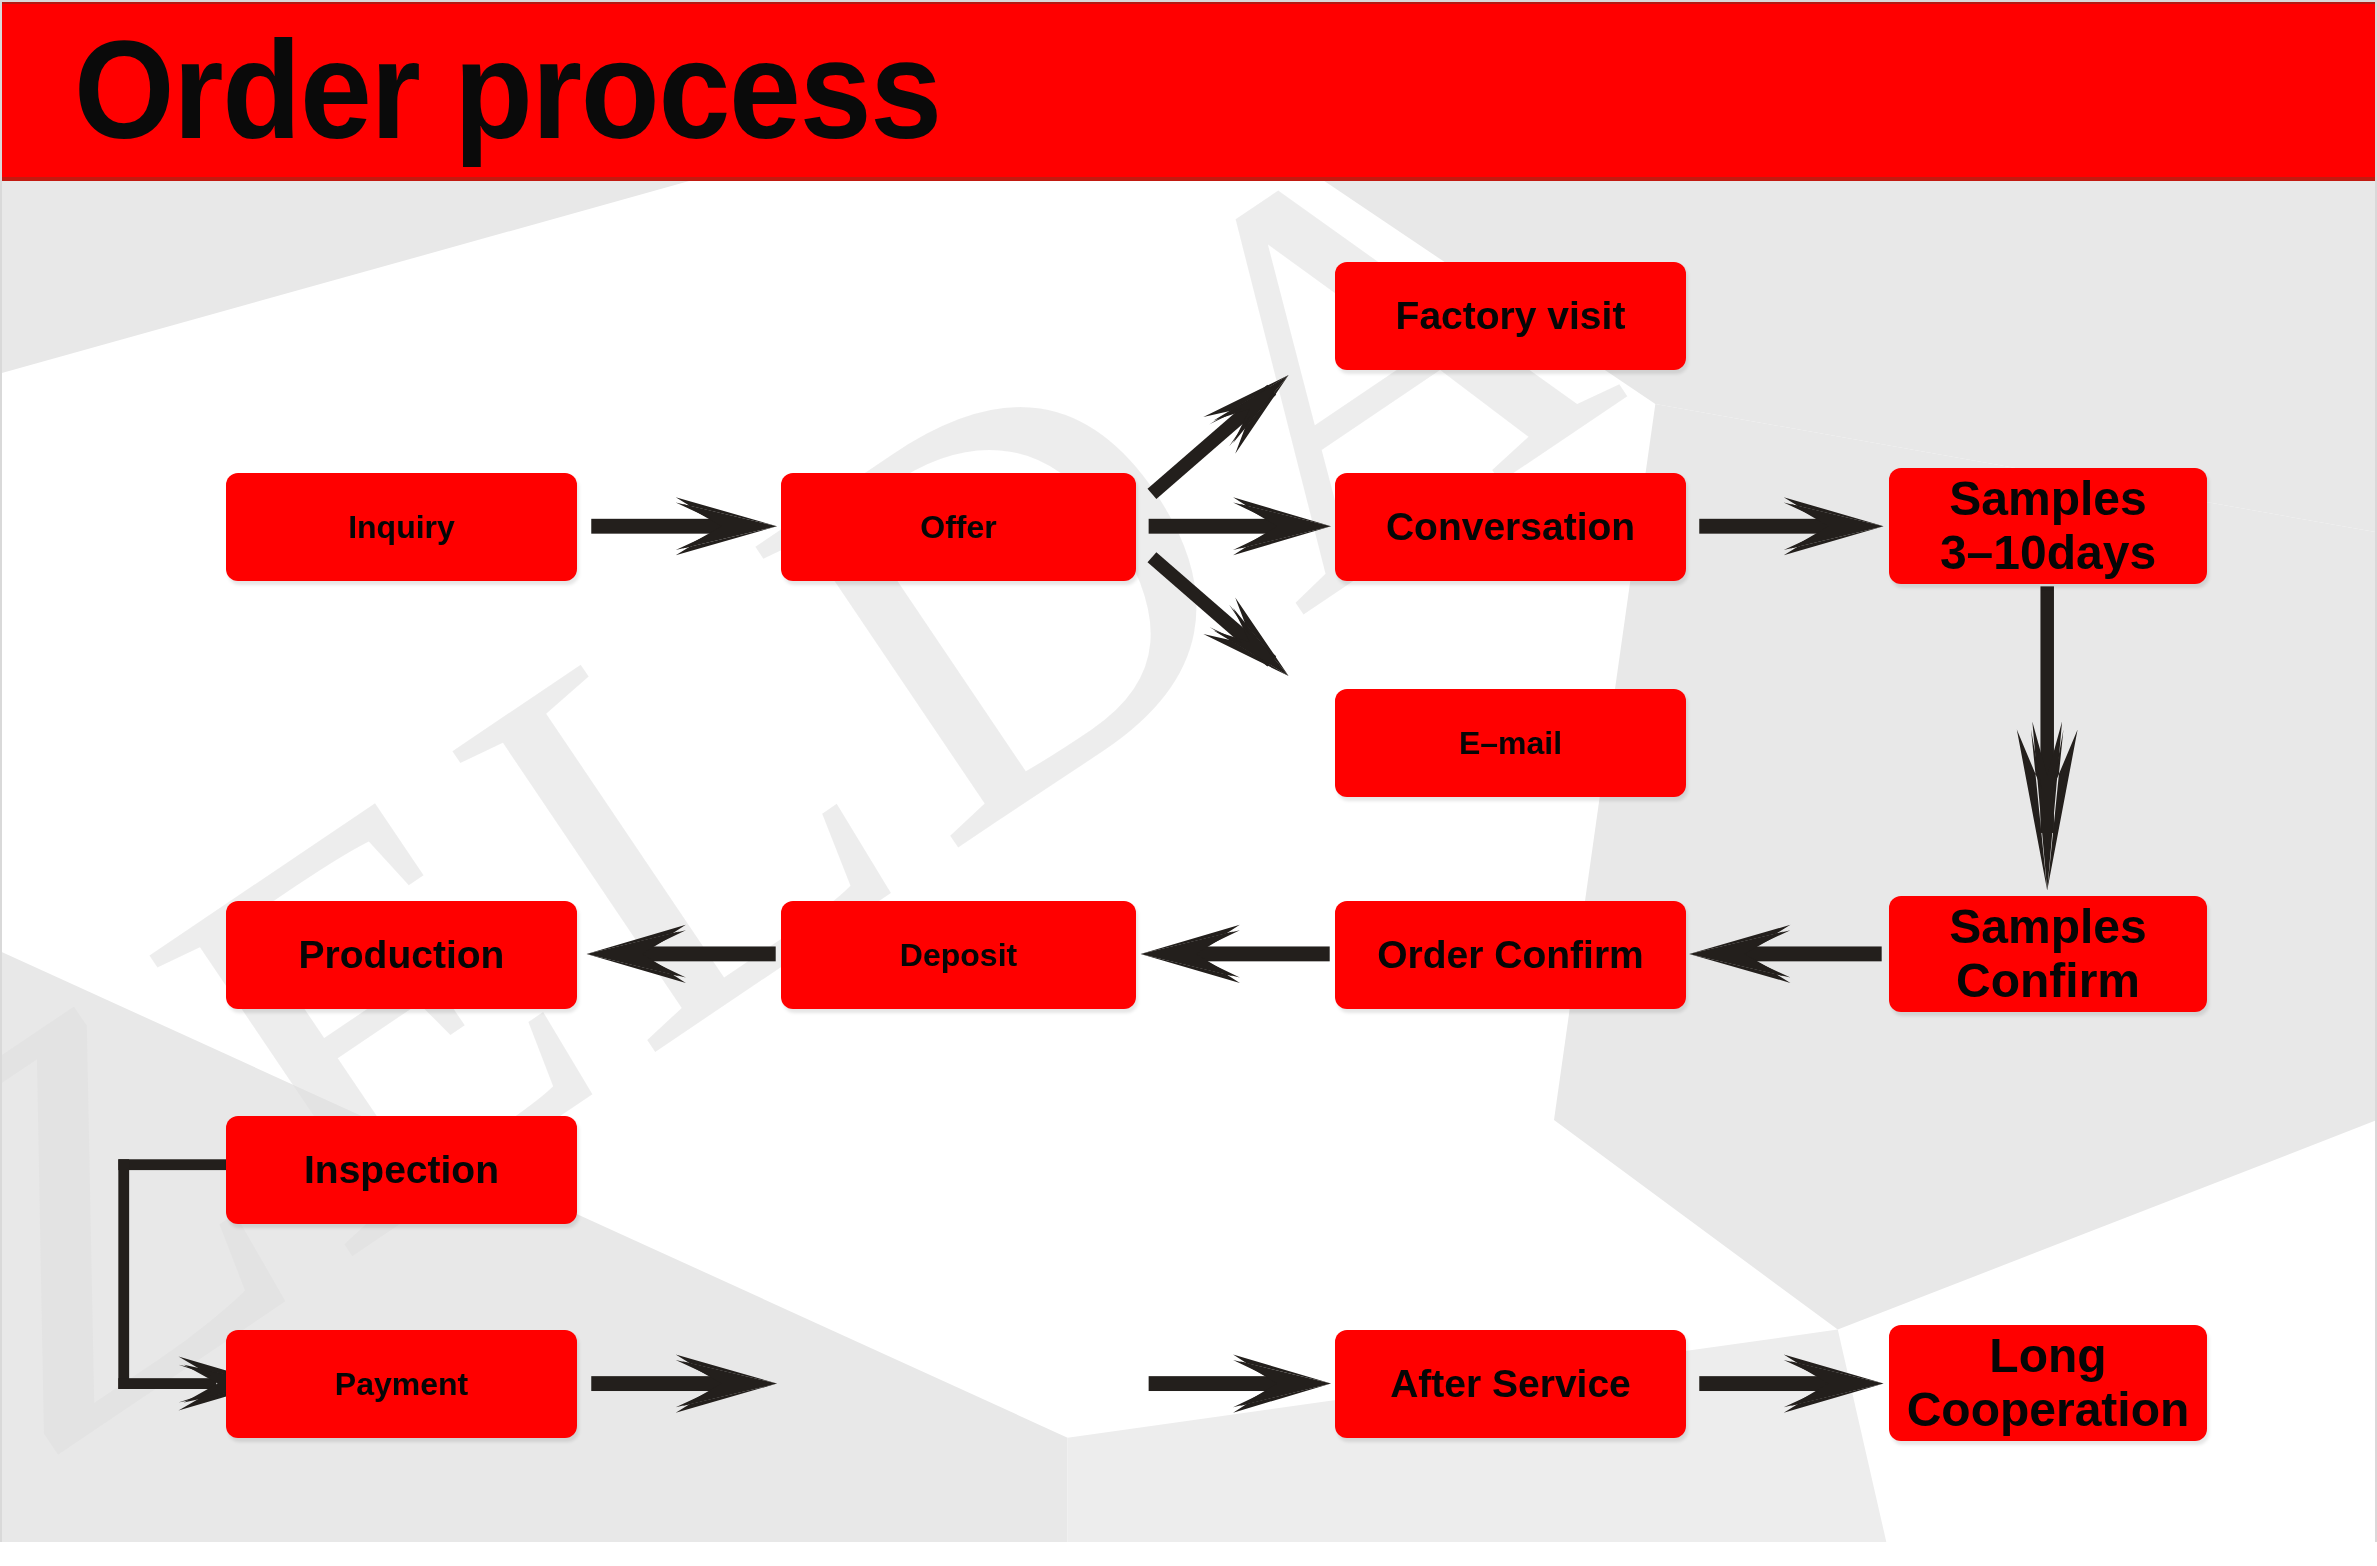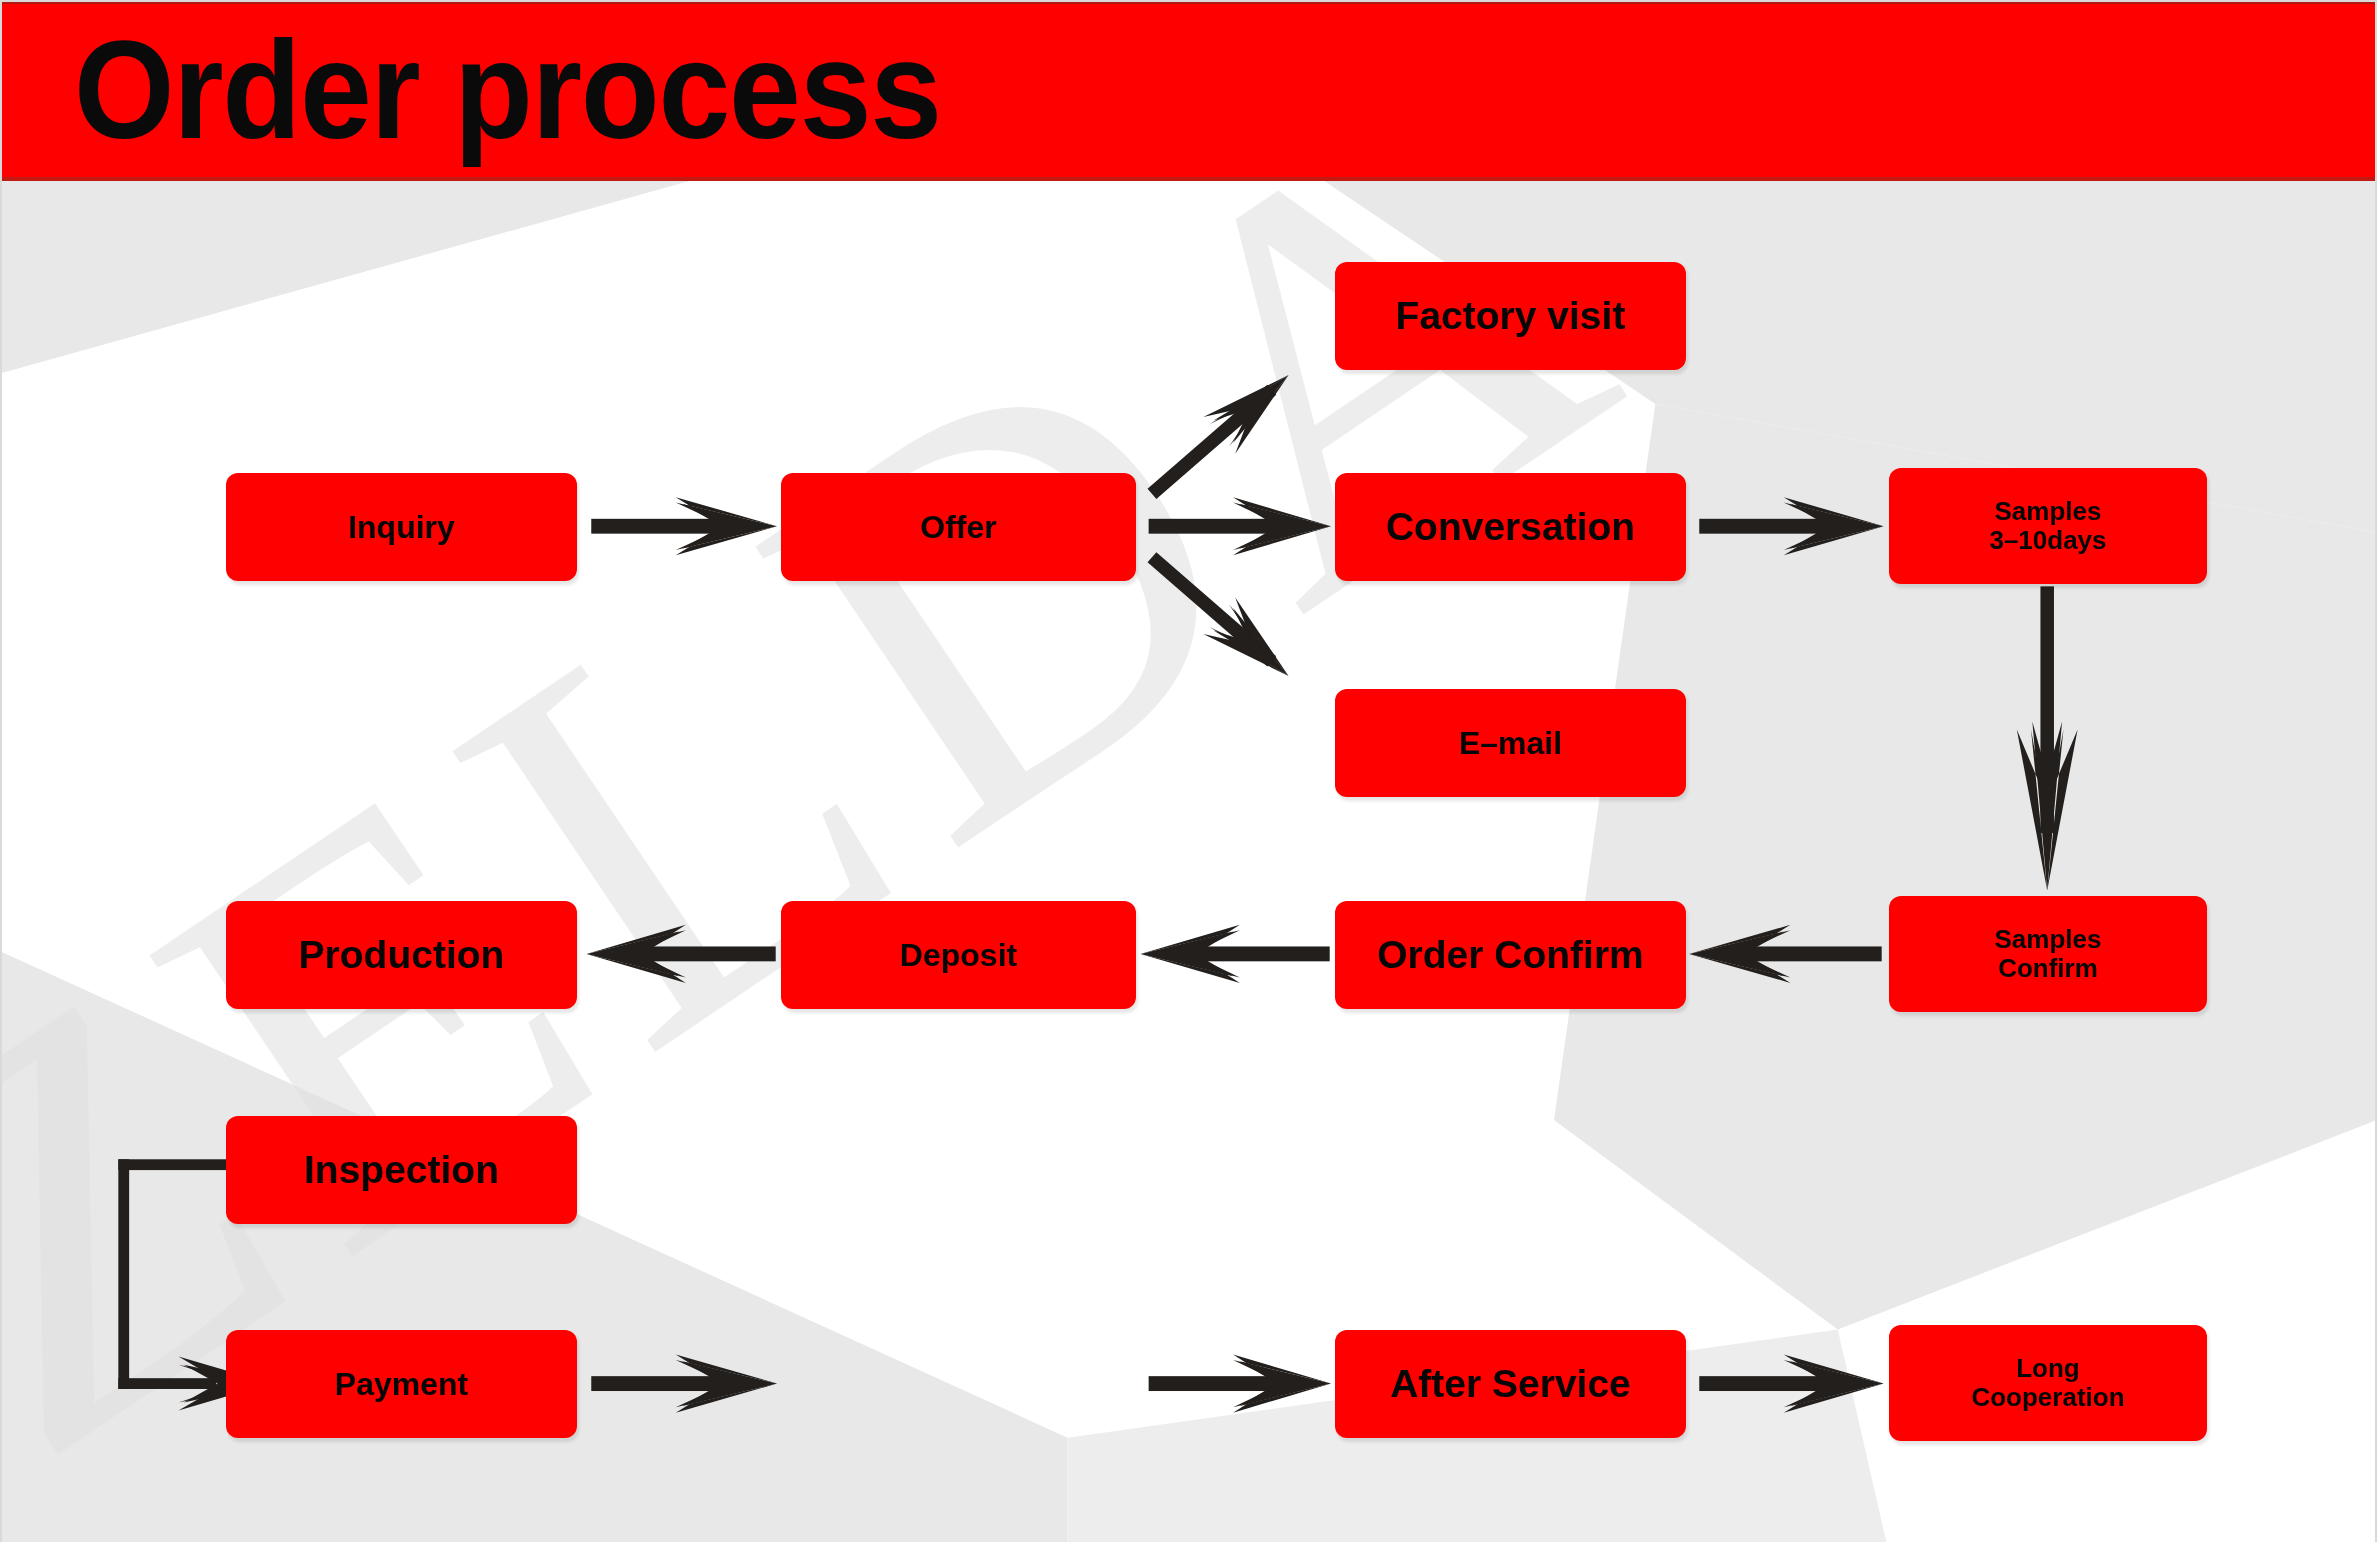--- a/index.html
+++ b/index.html
@@ -45,21 +45,21 @@
     color:#060606;
     font-family:"Liberation Sans",sans-serif;
     font-weight:bold;
     text-align:center;
     line-height:1.07;
     white-space:pre-line;
     padding:0 6.8px;
   }
   .fs-lg .label{font-size:32px;}
   .fs-md .label{font-size:39px;}
-  .fs-two .label{font-size:26px;line-height:1.12;}
+  .fs-two .label{font-size:48px;line-height:1.12;}
 
   #page-frame{position:absolute;left:0;top:0;width:2377px;height:1567px;border:2px solid #d9d9d9;box-sizing:border-box;pointer-events:none;z-index:9;}
 </style>
 </head>
 <body>
 
 <div id="page">
 
   <div id="banner" style="--banner: #FF0000;">
     <div id="banner-edge-top"></div>

